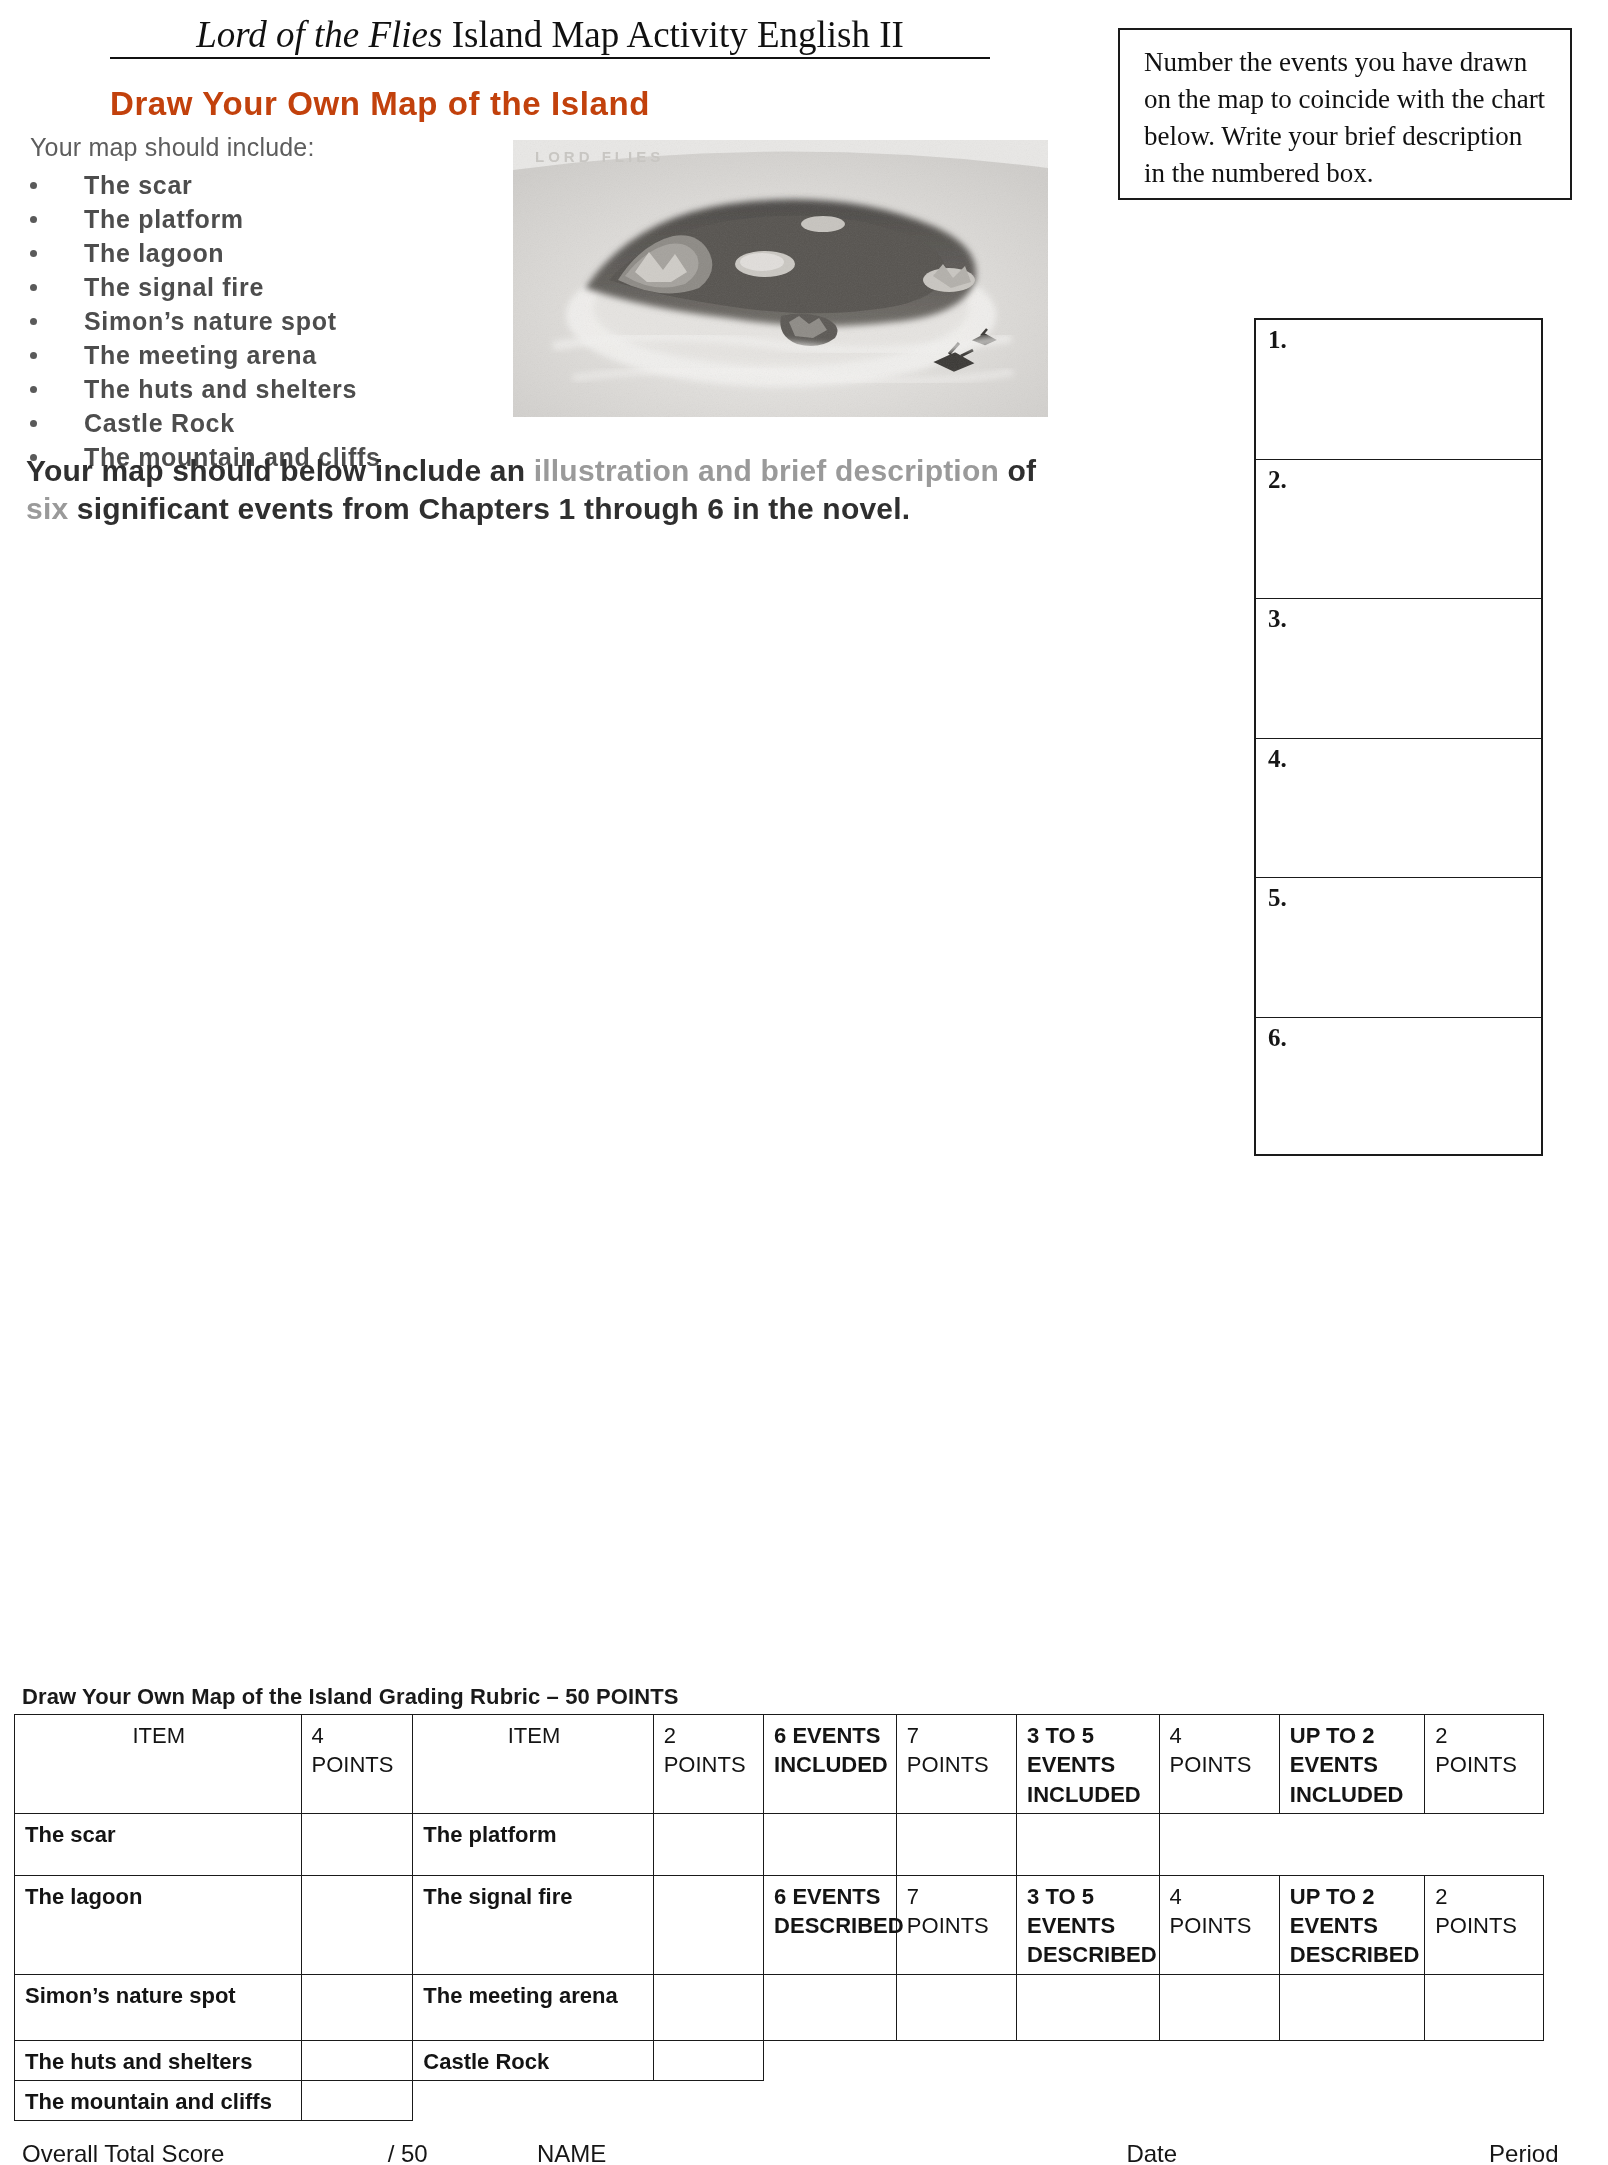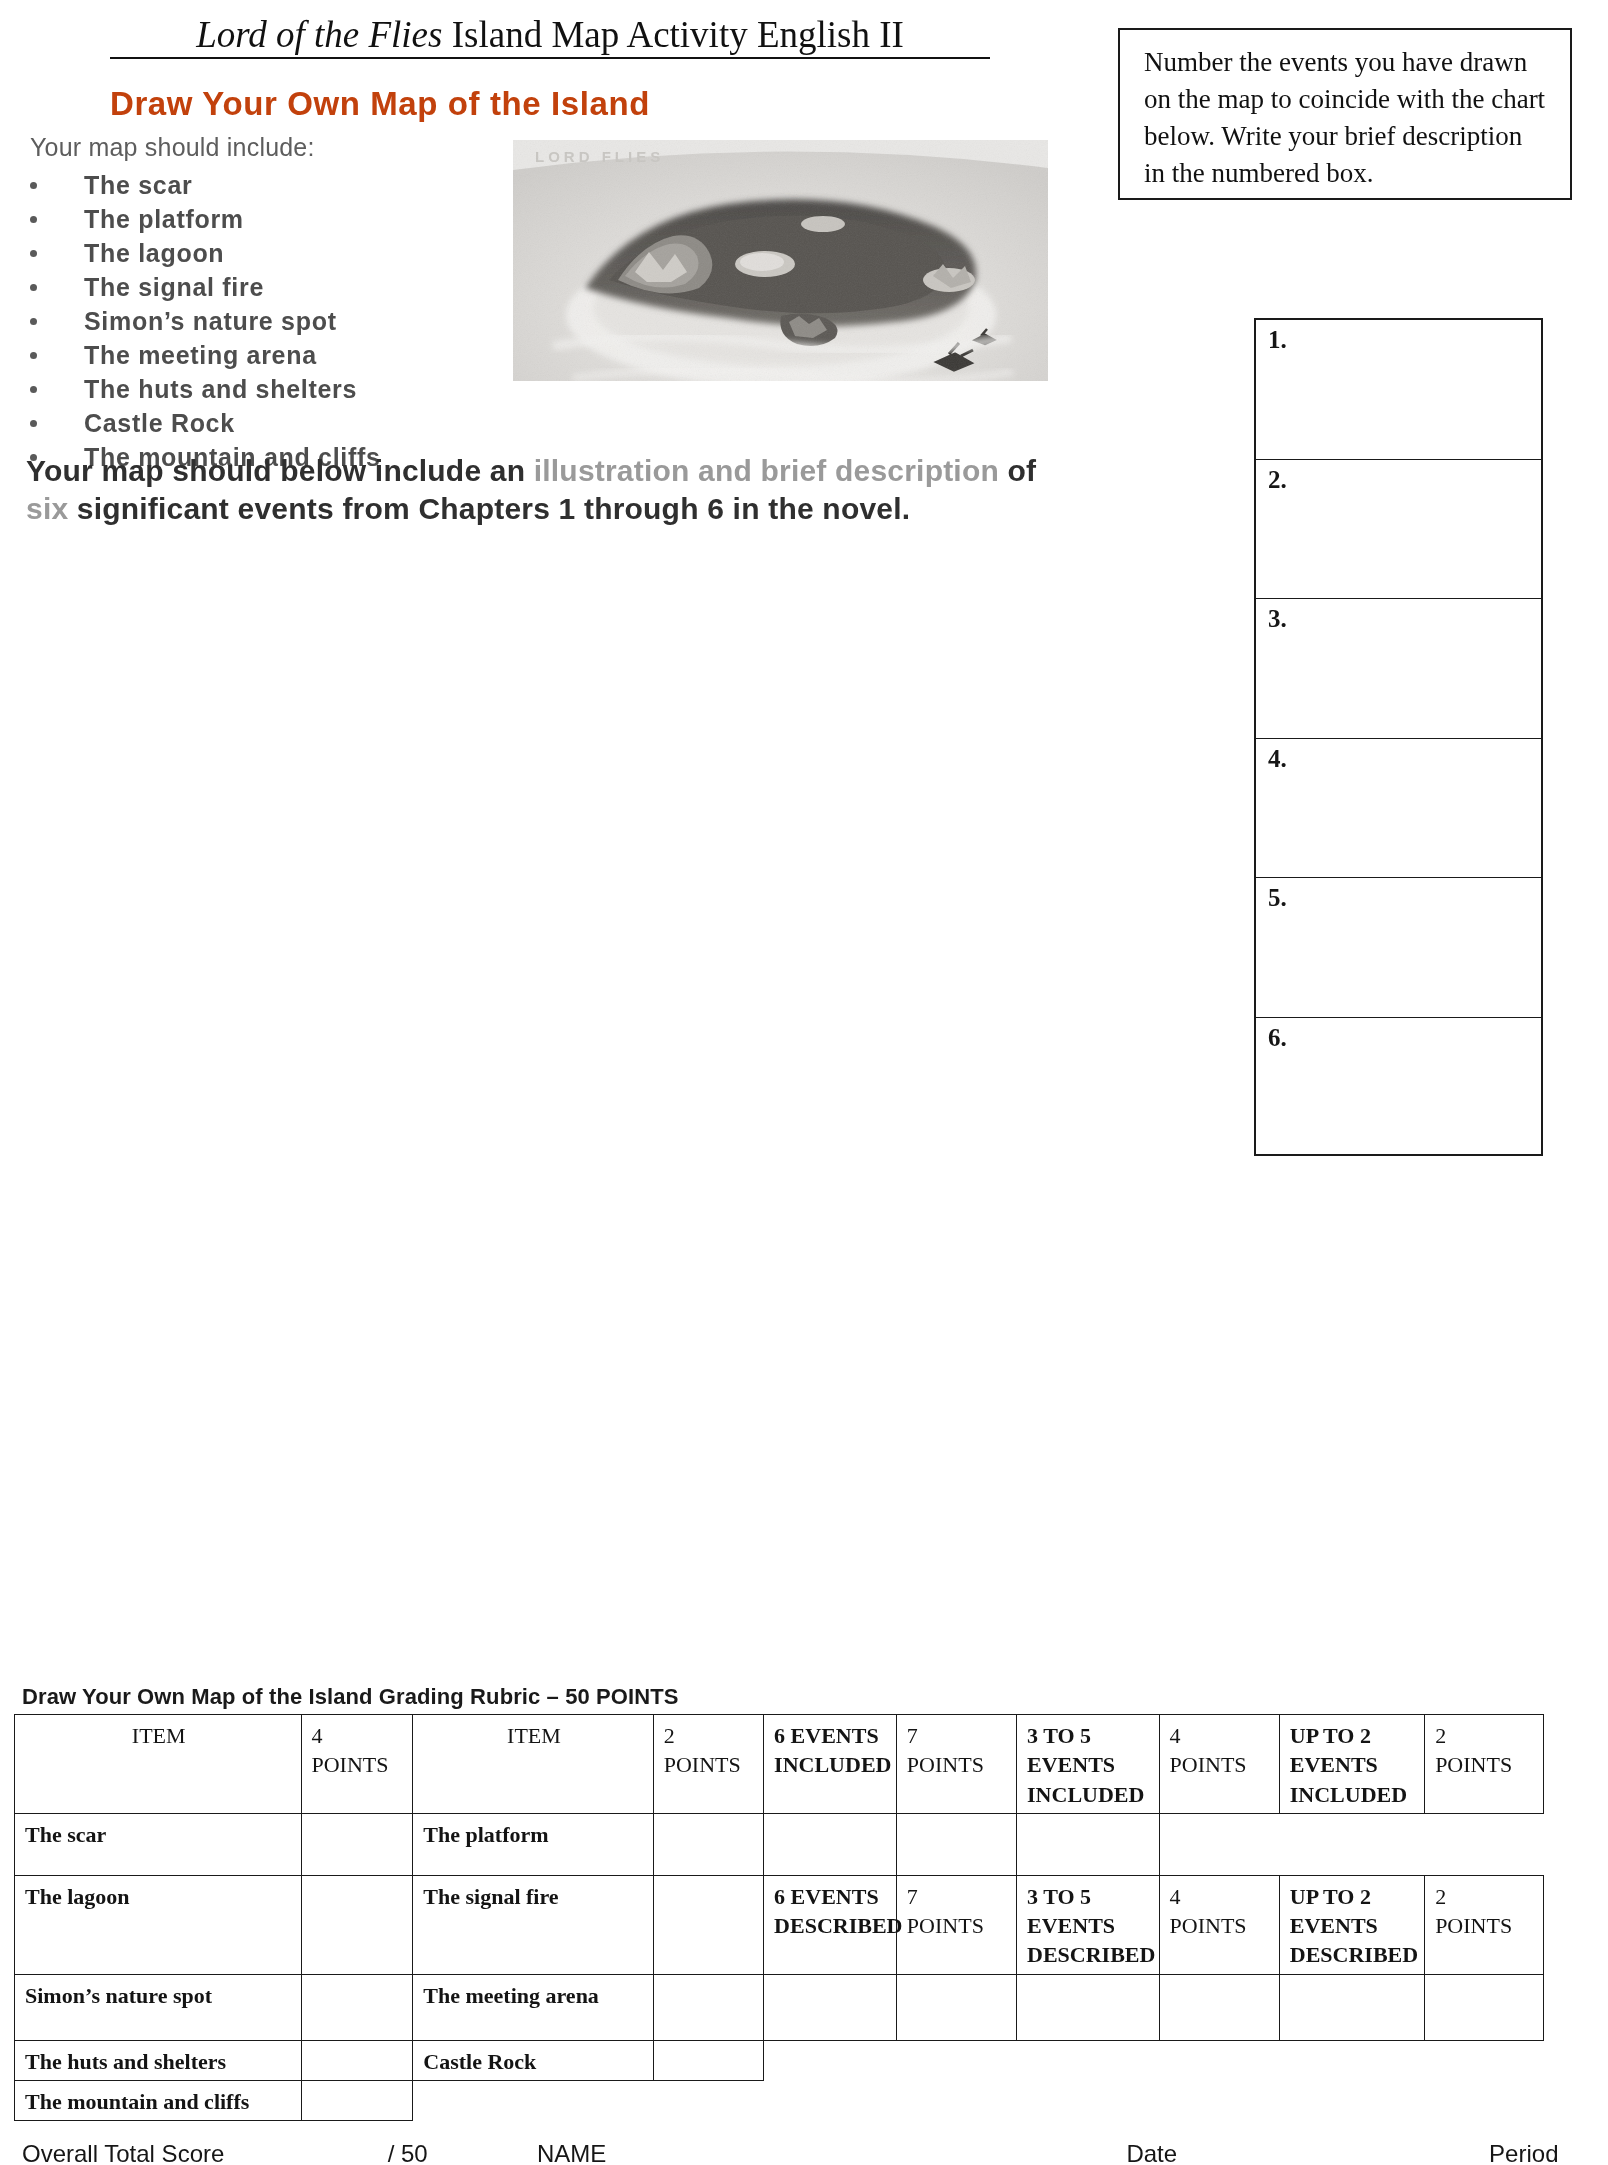--- a/index.html
+++ b/index.html
@@ -88,21 +88,21 @@
     border-radius: 50%;
     background: #5a5a5a;
   }
 
   
   #island-figure {
     position: absolute;
     left: 513px;
     top: 140px;
     width: 535px;
-    height: 241px;
+    height: 277px;
     overflow: hidden;
     background: #d6d4d1;
   }
   #island-figure svg { display: block; }
 
   
   #secondary-note {
     position: absolute;
     left: 26px;
     top: 452px;
@@ -172,21 +172,20 @@
     border-collapse: collapse;
     table-layout: fixed;
     font-size: 22px;
     color: #141414;
   }
   #rubric td {
     border: 1.5px solid #1a1a1a;
     vertical-align: top;
     padding: 6px 8px 4px 10px;
     line-height: 1.33;
-    font-family: Liberation Serif, serif;
   }
   #rubric td.noborder {
     border: none;
   }
   #rubric .hdr-center {
     text-align: center;
     vertical-align: top;
   }
   #rubric .bold { font-weight: bold; margin-top: 9px; }
   #rubric .plain { font-weight: normal; }

